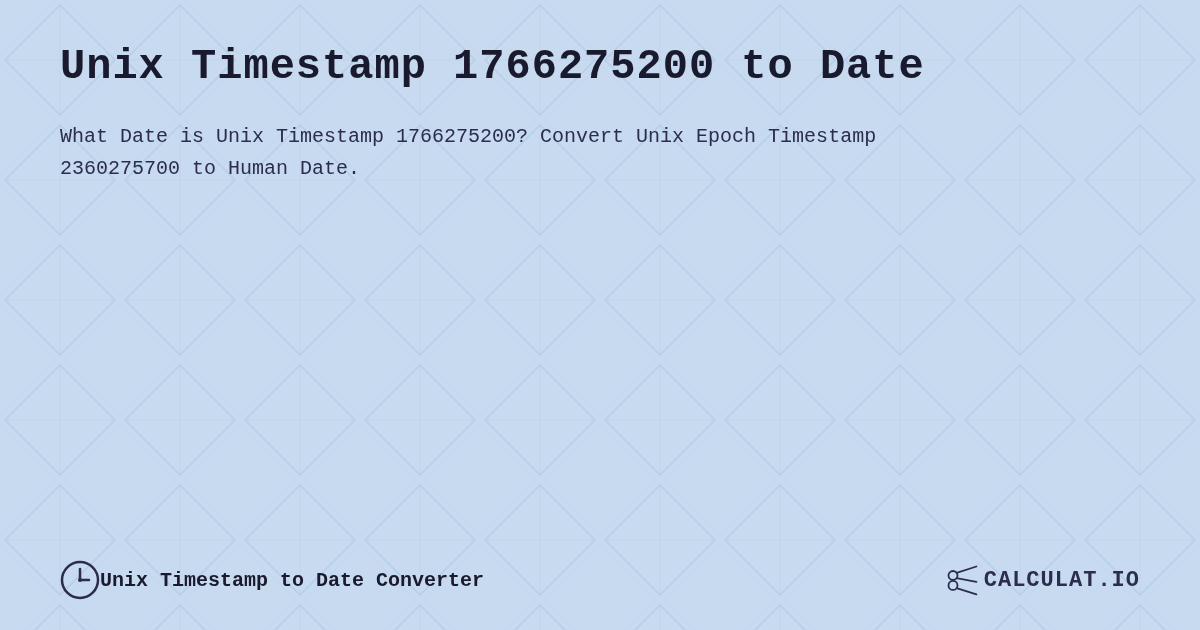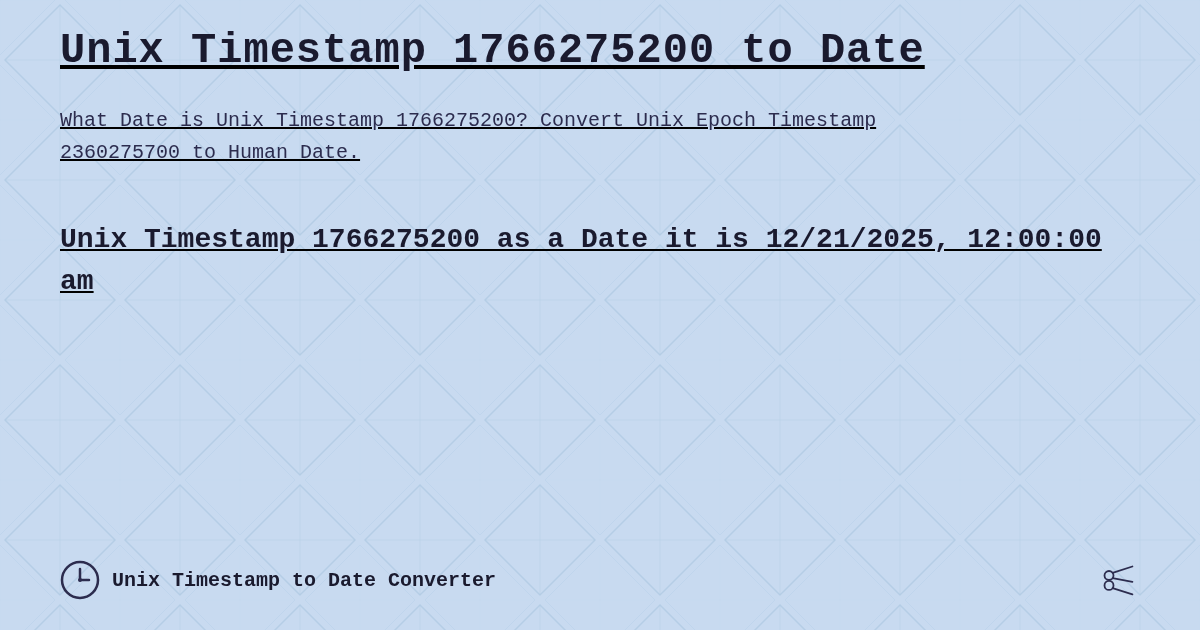--- a/index.html
+++ b/index.html
@@ -23,22 +23,21 @@
       top: 0;
       left: 0;
       width: 100%;
       height: 100%;
       z-index: 0;
     }
 
     .content {
       position: relative;
       z-index: 1;
-      padding: 27px 60px;
-      text-decoration: underline;
+      padding: 43px 60px;
     }
 
     .main-title {
       font-size: 42px;
       font-weight: bold;
       color: #1a1a2e;
       margin-bottom: 30px;
       letter-spacing: 1px;
     }
 
@@ -67,21 +66,20 @@
       left: 60px;
       right: 60px;
       display: flex;
       align-items: center;
       justify-content: space-between;
     }
 
     .footer-left {
       display: flex;
       align-items: center;
-      gap: 12px;
     }
 
     .clock-icon {
       width: 40px;
       height: 40px;
     }
 
     .footer-link-text {
       font-size: 20px;
       font-weight: bold;
@@ -130,23 +128,20 @@
   <rect width="1200" height="630" fill="#c8daf0"></rect>
   <rect width="1200" height="630" fill="url(#diamonds)"></rect>
   <rect width="1200" height="630" fill="url(#diamonds2)" opacity="0.7"></rect>
 </svg>
 
 <div class="content">
   <h1 class="main-title">Unix Timestamp 1766275200 to Date</h1>
 
   <p class="description">What Date is Unix Timestamp 1766275200? Convert Unix Epoch Timestamp 2360275700 to Human Date.</p>
 
-  <div class="result-section">
-    <p class="result-text">Unix Timestamp 1766275200 as a Date it is 12/21/2025, 12:00:00 am</p>
-  </div>
 </div>
 
 <div class="footer">
   <div class="footer-left">
 
     <svg class="clock-icon" viewBox="0 0 40 40" xmlns="http://www.w3.org/2000/svg">
       <circle cx="20" cy="20" r="18" fill="none" stroke="#2c2c4e" stroke-width="2.5"></circle>
       <line x1="20" y1="20" x2="20" y2="9" stroke="#2c2c4e" stroke-width="2.5" stroke-linecap="round"></line>
       <line x1="20" y1="20" x2="29" y2="20" stroke="#2c2c4e" stroke-width="2.5" stroke-linecap="round"></line>
       <circle cx="20" cy="20" r="2" fill="#2c2c4e"></circle>
@@ -157,14 +152,15 @@
   <div class="logo-calculat">
 
     <svg class="logo-icon" viewBox="0 0 40 40" xmlns="http://www.w3.org/2000/svg">
 
       <circle cx="10" cy="15" r="5" fill="none" stroke="#2c2c4e" stroke-width="2"></circle>
       <circle cx="10" cy="26" r="5" fill="none" stroke="#2c2c4e" stroke-width="2"></circle>
       <line x1="14" y1="12" x2="36" y2="5" stroke="#2c2c4e" stroke-width="2" stroke-linecap="round"></line>
       <line x1="14" y1="29" x2="36" y2="36" stroke="#2c2c4e" stroke-width="2" stroke-linecap="round"></line>
       <line x1="14" y1="18" x2="36" y2="22" stroke="#2c2c4e" stroke-width="2" stroke-linecap="round"></line>
     </svg>
+    <span class="logo-text">CALCULAT.IO</span>
   </div>
 </div>
 
 </body></html>

